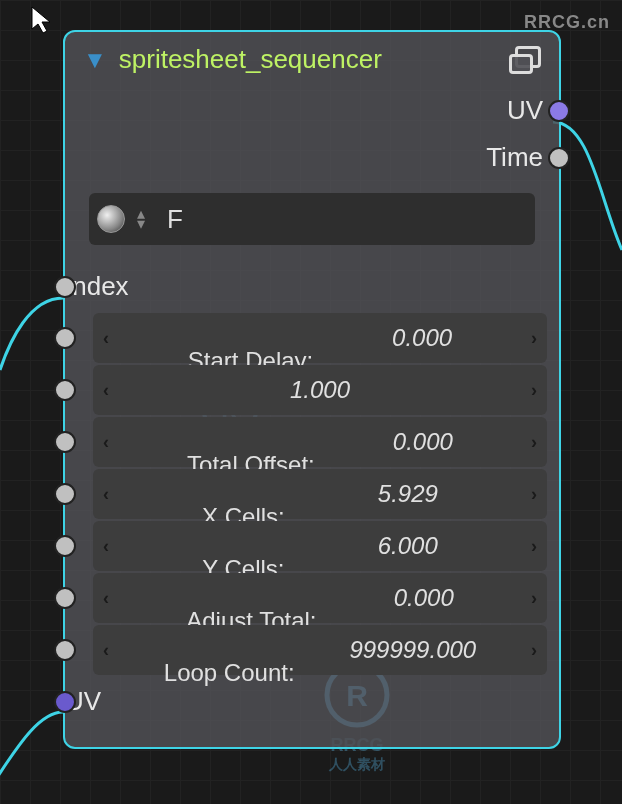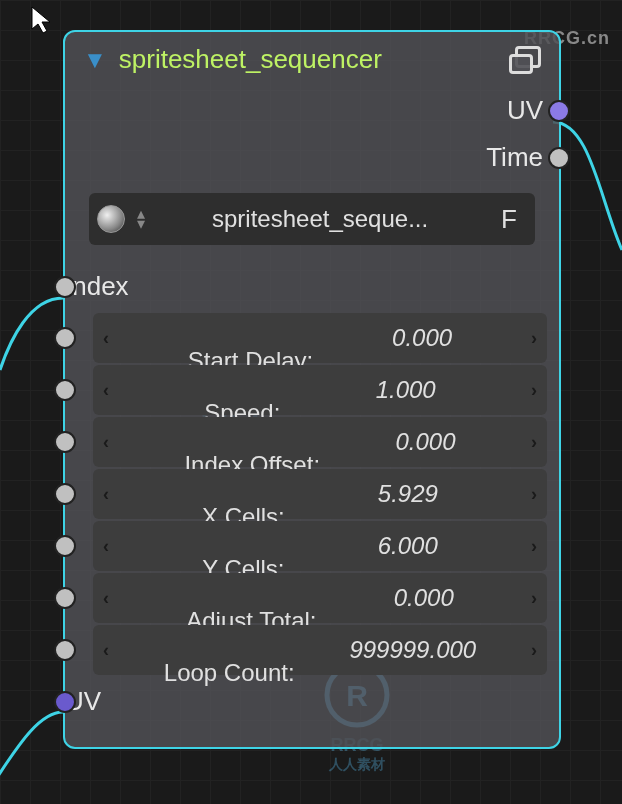--- a/index.html
+++ b/index.html
@@ -39,21 +39,20 @@
     }
     
     .watermark-top {
       position: absolute;
       top: 12px;
       right: 12px;
       color: #888;
       font-size: 18px;
       font-weight: bold;
       letter-spacing: 1px;
-      margin-top: 16px;
     }
     
     .watermark-bottom {
       position: absolute;
       bottom: 30px;
       right: 230px;
       color: rgba(90, 180, 230, 0.35);
       font-size: 18px;
       font-weight: bold;
       text-align: center;
@@ -312,21 +311,20 @@
     <span class="output-label">Time</span>
     <span class="socket socket-output socket-value"></span>
   </div>
 
   <div class="node-group-selector">
     <span class="material-icon"></span>
     <span class="updown-icon">
       <span>▴</span>
         <span>▾</span>
     </span>
-    <span class="selector-text">spritesheet_seque...</span>
     <span class="fake-user">F</span>
   </div>
 
   <div class="input-label-row">
     <span class="socket socket-input socket-value"></span>
     <span class="input-text-label">Index</span>
   </div>
 
   <div class="value-row">
     <span class="socket socket-input socket-value"></span>
@@ -335,31 +333,30 @@
       <span class="value-label">Start Delay:</span>
       <span class="value-number">0.000</span>
       <span class="value-arrow">›</span>
     </div>
   </div>
 
   <div class="value-row">
     <span class="socket socket-input socket-value"></span>
     <div class="value-field">
       <span class="value-arrow">‹</span>
-      <span class="value-label">Speed:</span>
       <span class="value-number">1.000</span>
       <span class="value-arrow">›</span>
     </div>
   </div>
 
   <div class="value-row">
     <span class="socket socket-input socket-value"></span>
     <div class="value-field">
       <span class="value-arrow">‹</span>
-      <span class="value-label">Index Offset:</span>
+      <span class="value-label">Total Offset:</span>
       <span class="value-number">0.000</span>
       <span class="value-arrow">›</span>
     </div>
   </div>
 
   <div class="value-row">
     <span class="socket socket-input socket-value"></span>
     <div class="value-field">
       <span class="value-arrow">‹</span>
       <span class="value-label">X Cells:</span>

